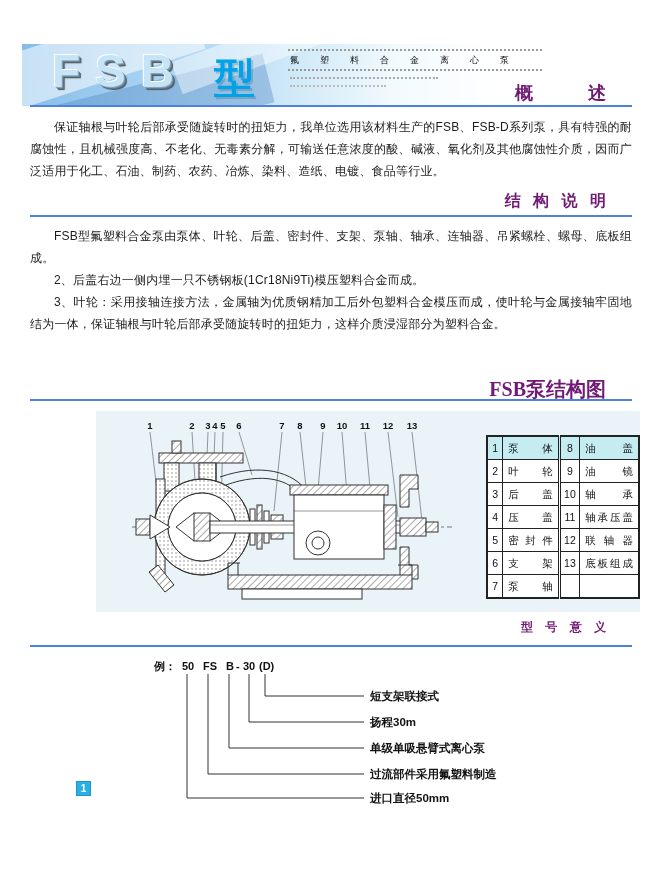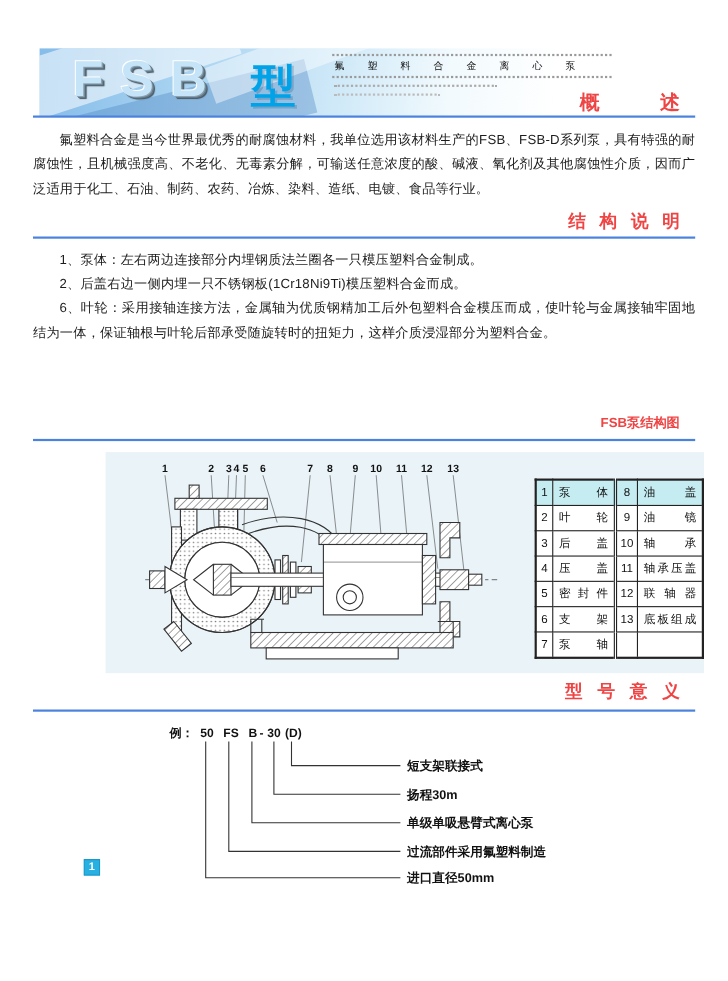--- a/index.html
+++ b/index.html
@@ -2,21 +2,21 @@
 <html><head>
 <meta charset="utf-8">
 <style>
   html,body{margin:0;padding:0;background:#ffffff;}
   .page{
     position:relative;width:662px;height:892px;background:#ffffff;overflow:hidden;
     font-family:"Liberation Sans","DejaVu Sans",sans-serif;color:#222;
   }
   
   .banner{
-    position:absolute;left:36px;top:44px;width:602px;height:62px;
+    position:absolute;left:22px;top:44px;width:602px;height:62px;
     background:linear-gradient(95deg,#85bce9 0%,#a9d3f1 22%,#cfe9f8 45%,#f2fafd 62%,#ffffff 78%);
     overflow:hidden;
   }
   .banner .streak1{position:absolute;left:-20px;top:-18px;width:200px;height:55px;
     background:rgba(255,255,255,0.55);transform:rotate(-18deg);}
   .banner .streak2{position:absolute;left:10px;bottom:-26px;width:240px;height:50px;
     background:rgba(70,125,190,0.35);transform:rotate(-14deg);}
   .banner .streak3{position:absolute;left:150px;top:-10px;width:160px;height:34px;
     background:rgba(255,255,255,0.45);transform:rotate(-20deg);}
   .logo-fsb{
@@ -31,26 +31,26 @@
   .subtitle-box{position:absolute;left:266px;top:5px;width:254px;}
   .dot-row{border-top:2px dotted #9a9a9a;height:0;margin-bottom:2px;}
   .subtitle-text{
     display:block;font-size:9px;font-weight:normal;color:#111;white-space:nowrap;
     letter-spacing:21px;margin:3px 0 2px 2px;
   }
   .dot-short{border-top:2px dotted #aaaaaa;height:0;width:148px;margin:6px 0 0 2px;}
   .dot-shorter{border-top:2px dotted #bbbbbb;height:0;width:96px;margin:6px 0 0 2px;}
   
   .sec-heading{
-    position:absolute;right:44px;font-weight:bold;color:#ef4444;white-space:nowrap;
+    position:absolute;right:56px;font-weight:bold;color:#701a75;white-space:nowrap;
   }
   .h-overview{top:81px;font-size:18px;word-spacing:50px;}
   .h-structure{top:191px;font-size:16px;word-spacing:8px;}
-  .h-diagram{top:376px;font-size:12px;}
-  .h-model{top:619px;font-size:16px;word-spacing:9px;}
+  .h-diagram{top:376px;font-size:20px;font-family:Liberation Serif, serif;}
+  .h-model{top:619px;font-size:12px;word-spacing:9px;}
   .rule{position:absolute;left:30px;width:602px;height:2px;background:#4a82dd;}
   .rule1{top:105px;}
   .rule2{top:215px;}
   .rule3{top:399px;}
   .rule4{top:645px;}
   
   .bodytext{
     position:absolute;left:30px;width:602px;text-align:justify;
     font-size:12px;line-height:22px;letter-spacing:0.2px;color:#1c1c1c;
   }
@@ -96,29 +96,29 @@
       <span class="subtitle-text">氟塑料合金离心泵</span>
       <div class="dot-row" style="margin-bottom:0;"></div>
       <div class="dot-short"></div>
       <div class="dot-shorter"></div>
     </div>
   </div>
 
   <div class="sec-heading h-overview">概 述</div>
   <div class="rule rule1"></div>
   <div class="bodytext t-overview">
-    <p>氟塑料合金是当今世界最优秀的耐腐蚀材料，我单位选用该材料生产的FSB、FSB-D系列泵，具有特强的耐腐蚀性，且机械强度高、不老化、无毒素分解，可输送任意浓度的酸、碱液、氧化剂及其他腐蚀性介质，因而广泛适用于化工、石油、制药、农药、冶炼、染料、造纸、电镀、食品等行业。</p>
+    <p>保证轴根与叶轮后部承受随旋转时的扭矩力，我单位选用该材料生产的FSB、FSB-D系列泵，具有特强的耐腐蚀性，且机械强度高、不老化、无毒素分解，可输送任意浓度的酸、碱液、氧化剂及其他腐蚀性介质，因而广泛适用于化工、石油、制药、农药、冶炼、染料、造纸、电镀、食品等行业。</p>
   </div>
 
   <div class="sec-heading h-structure">结 构 说 明</div>
   <div class="rule rule2"></div>
   <div class="bodytext t-structure">
-    <p>1、泵体：左右两边连接部分内埋钢质法兰圈各一只模压塑料合金制成。</p>
+    <p>FSB型氟塑料合金泵由泵体、叶轮、后盖、密封件、支架、泵轴、轴承、连轴器、吊紧螺栓、螺母、底板组成。</p>
     <p>2、后盖右边一侧内埋一只不锈钢板(1Cr18Ni9Ti)模压塑料合金而成。</p>
-    <p>6、叶轮：采用接轴连接方法，金属轴为优质钢精加工后外包塑料合金模压而成，使叶轮与金属接轴牢固地结为一体，保证轴根与叶轮后部承受随旋转时的扭矩力，这样介质浸湿部分为塑料合金。</p>
+    <p>3、叶轮：采用接轴连接方法，金属轴为优质钢精加工后外包塑料合金模压而成，使叶轮与金属接轴牢固地结为一体，保证轴根与叶轮后部承受随旋转时的扭矩力，这样介质浸湿部分为塑料合金。</p>
   </div>
 
   <div class="sec-heading h-diagram">FSB泵结构图</div>
   <div class="rule rule3"></div>
 
   <div class="panel">
     <svg class="pump-svg" width="380" height="192" viewBox="0 0 380 192">
       <defs>
         <pattern id="ph" width="5" height="5" patternUnits="userSpaceOnUse" patternTransform="rotate(45)">
           <rect width="5" height="5" fill="#ffffff"></rect>

